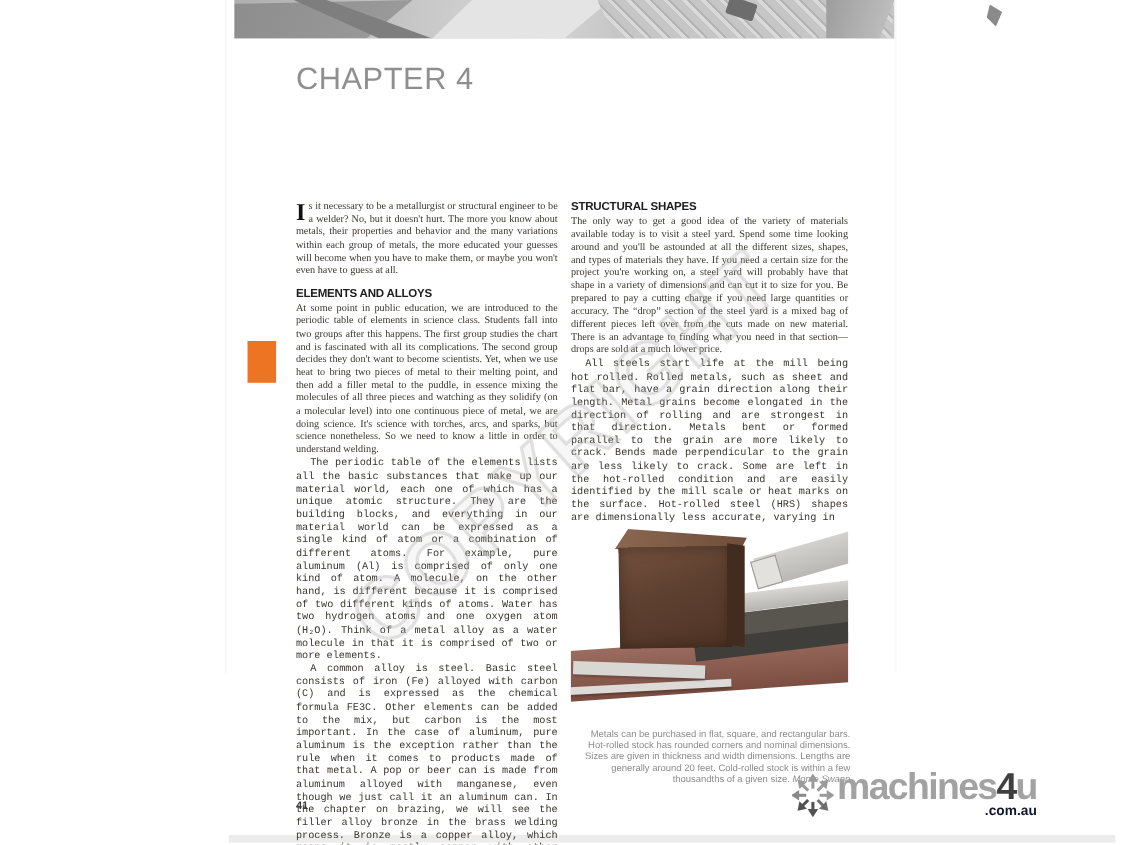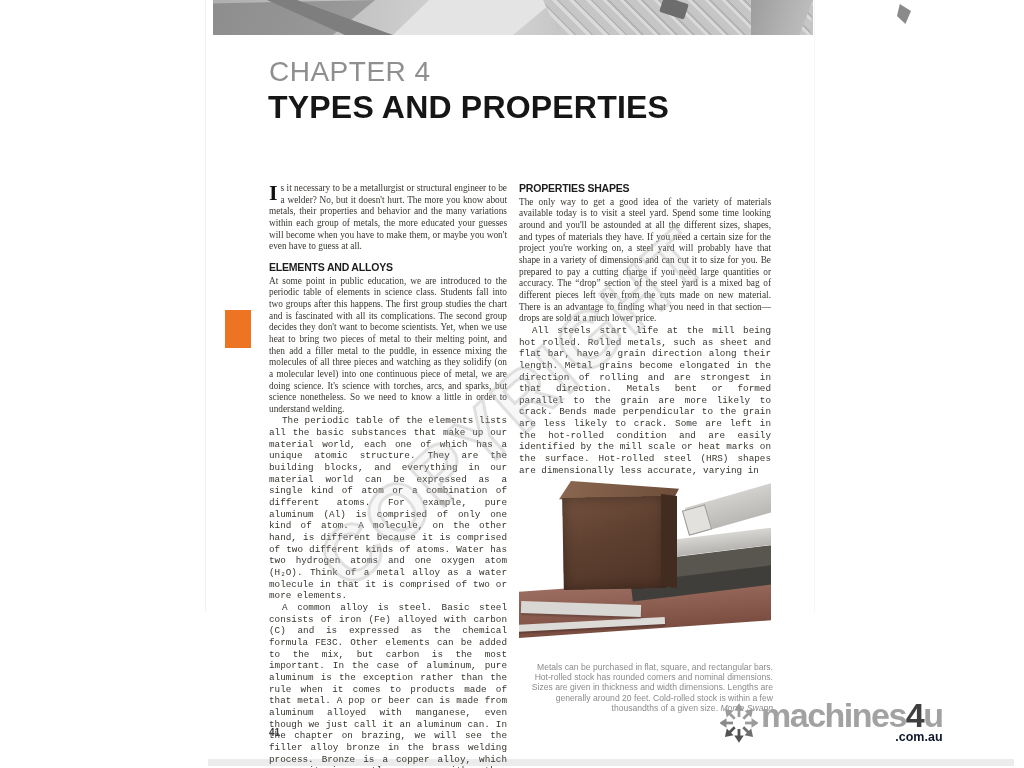--- a/index.html
+++ b/index.html
@@ -107,35 +107,34 @@
       <div class="tp-left"></div>
       <div class="tp-left2"></div>
       <div class="tp-mid"></div>
       <div class="tp-tread"></div>
       <div class="tp-dark"></div>
       <div class="tp-frag"></div>
     </div>
 
     <div class="chapter">CHAPTER 4</div>
     <div class="title">
-      <div>TYPES AND PROPERTIES</div>
     </div>
 
     <div class="accent-square"></div>
 
     <div class="col col-left">
       <p class="intro"><span class="dropcap">I</span><span>s it necessary to be a metallurgist or structural engineer to be a welder? No, but it doesn't hurt. The more you know about metals, their properties and behavior and the many variations within each group of metals, the more educated your guesses will become when you have to make them, or maybe you won't even have to guess at all.</span></p>
       <h3>ELEMENTS AND ALLOYS</h3>
       <p>At some point in public education, we are introduced to the periodic table of elements in science class. Students fall into two groups after this happens. The first group studies the chart and is fascinated with all its complications. The second group decides they don't want to become scientists. Yet, when we use heat to bring two pieces of metal to their melting point, and then add a filler metal to the puddle, in essence mixing the molecules of all three pieces and watching as they solidify (on a molecular level) into one continuous piece of metal, we are doing science. It's science with torches, arcs, and sparks, but science nonetheless. So we need to know a little in order to understand welding.</p>
       <p class="indent">The periodic table of the elements lists all the basic substances that make up our material world, each one of which has a unique atomic structure. They are the building blocks, and everything in our material world can be expressed as a single kind of atom or a combination of different atoms. For example, pure aluminum (Al) is comprised of only one kind of atom. A molecule, on the other hand, is different because it is comprised of two different kinds of atoms. Water has two hydrogen atoms and one oxygen atom (H₂O). Think of a metal alloy as a water molecule in that it is comprised of two or more elements.</p>
       <p class="indent">A common alloy is steel. Basic steel consists of iron (Fe) alloyed with carbon (C) and is expressed as the chemical formula FE3C. Other elements can be added to the mix, but carbon is the most important. In the case of aluminum, pure aluminum is the exception rather than the rule when it comes to products made of that metal. A pop or beer can is made from aluminum alloyed with manganese, even though we just call it an aluminum can. In the chapter on brazing, we will see the filler alloy bronze in the brass welding process. Bronze is a copper alloy, which means it is mostly copper with other elements such as zinc, tin, and iron mixed in.</p>
     </div>
 
     <div class="col col-right">
-      <h3 class="first">PROPERTIES SHAPES</h3>
+      <h3 class="first">STRUCTURAL SHAPES</h3>
       <p>The only way to get a good idea of the variety of materials available today is to visit a steel yard. Spend some time looking around and you'll be astounded at all the different sizes, shapes, and types of materials they have. If you need a certain size for the project you're working on, a steel yard will probably have that shape in a variety of dimensions and can cut it to size for you. Be prepared to pay a cutting charge if you need large quantities or accuracy. The “drop” section of the steel yard is a mixed bag of different pieces left over from the cuts made on new material. There is an advantage to finding what you need in that section—drops are sold at a much lower price.</p>
       <p class="indent">All steels start life at the mill being hot rolled. Rolled metals, such as sheet and flat bar, have a grain direction along their length. Metal grains become elongated in the direction of rolling and are strongest in that direction. Metals bent or formed parallel to the grain are more likely to crack. Bends made perpendicular to the grain are less likely to crack. Some are left in the hot-rolled condition and are easily identified by the mill scale or heat marks on the surface. Hot-rolled steel (HRS) shapes are dimensionally less accurate, varying in</p>
     </div>
 
     <div class="figure-photo">
       <div class="ph-plate"></div>
       <div class="ph-plate-edge"></div>
       <div class="ph-front-bar"></div>
       <div class="ph-bar-under"></div>
       <div class="ph-bar-dark"></div>

